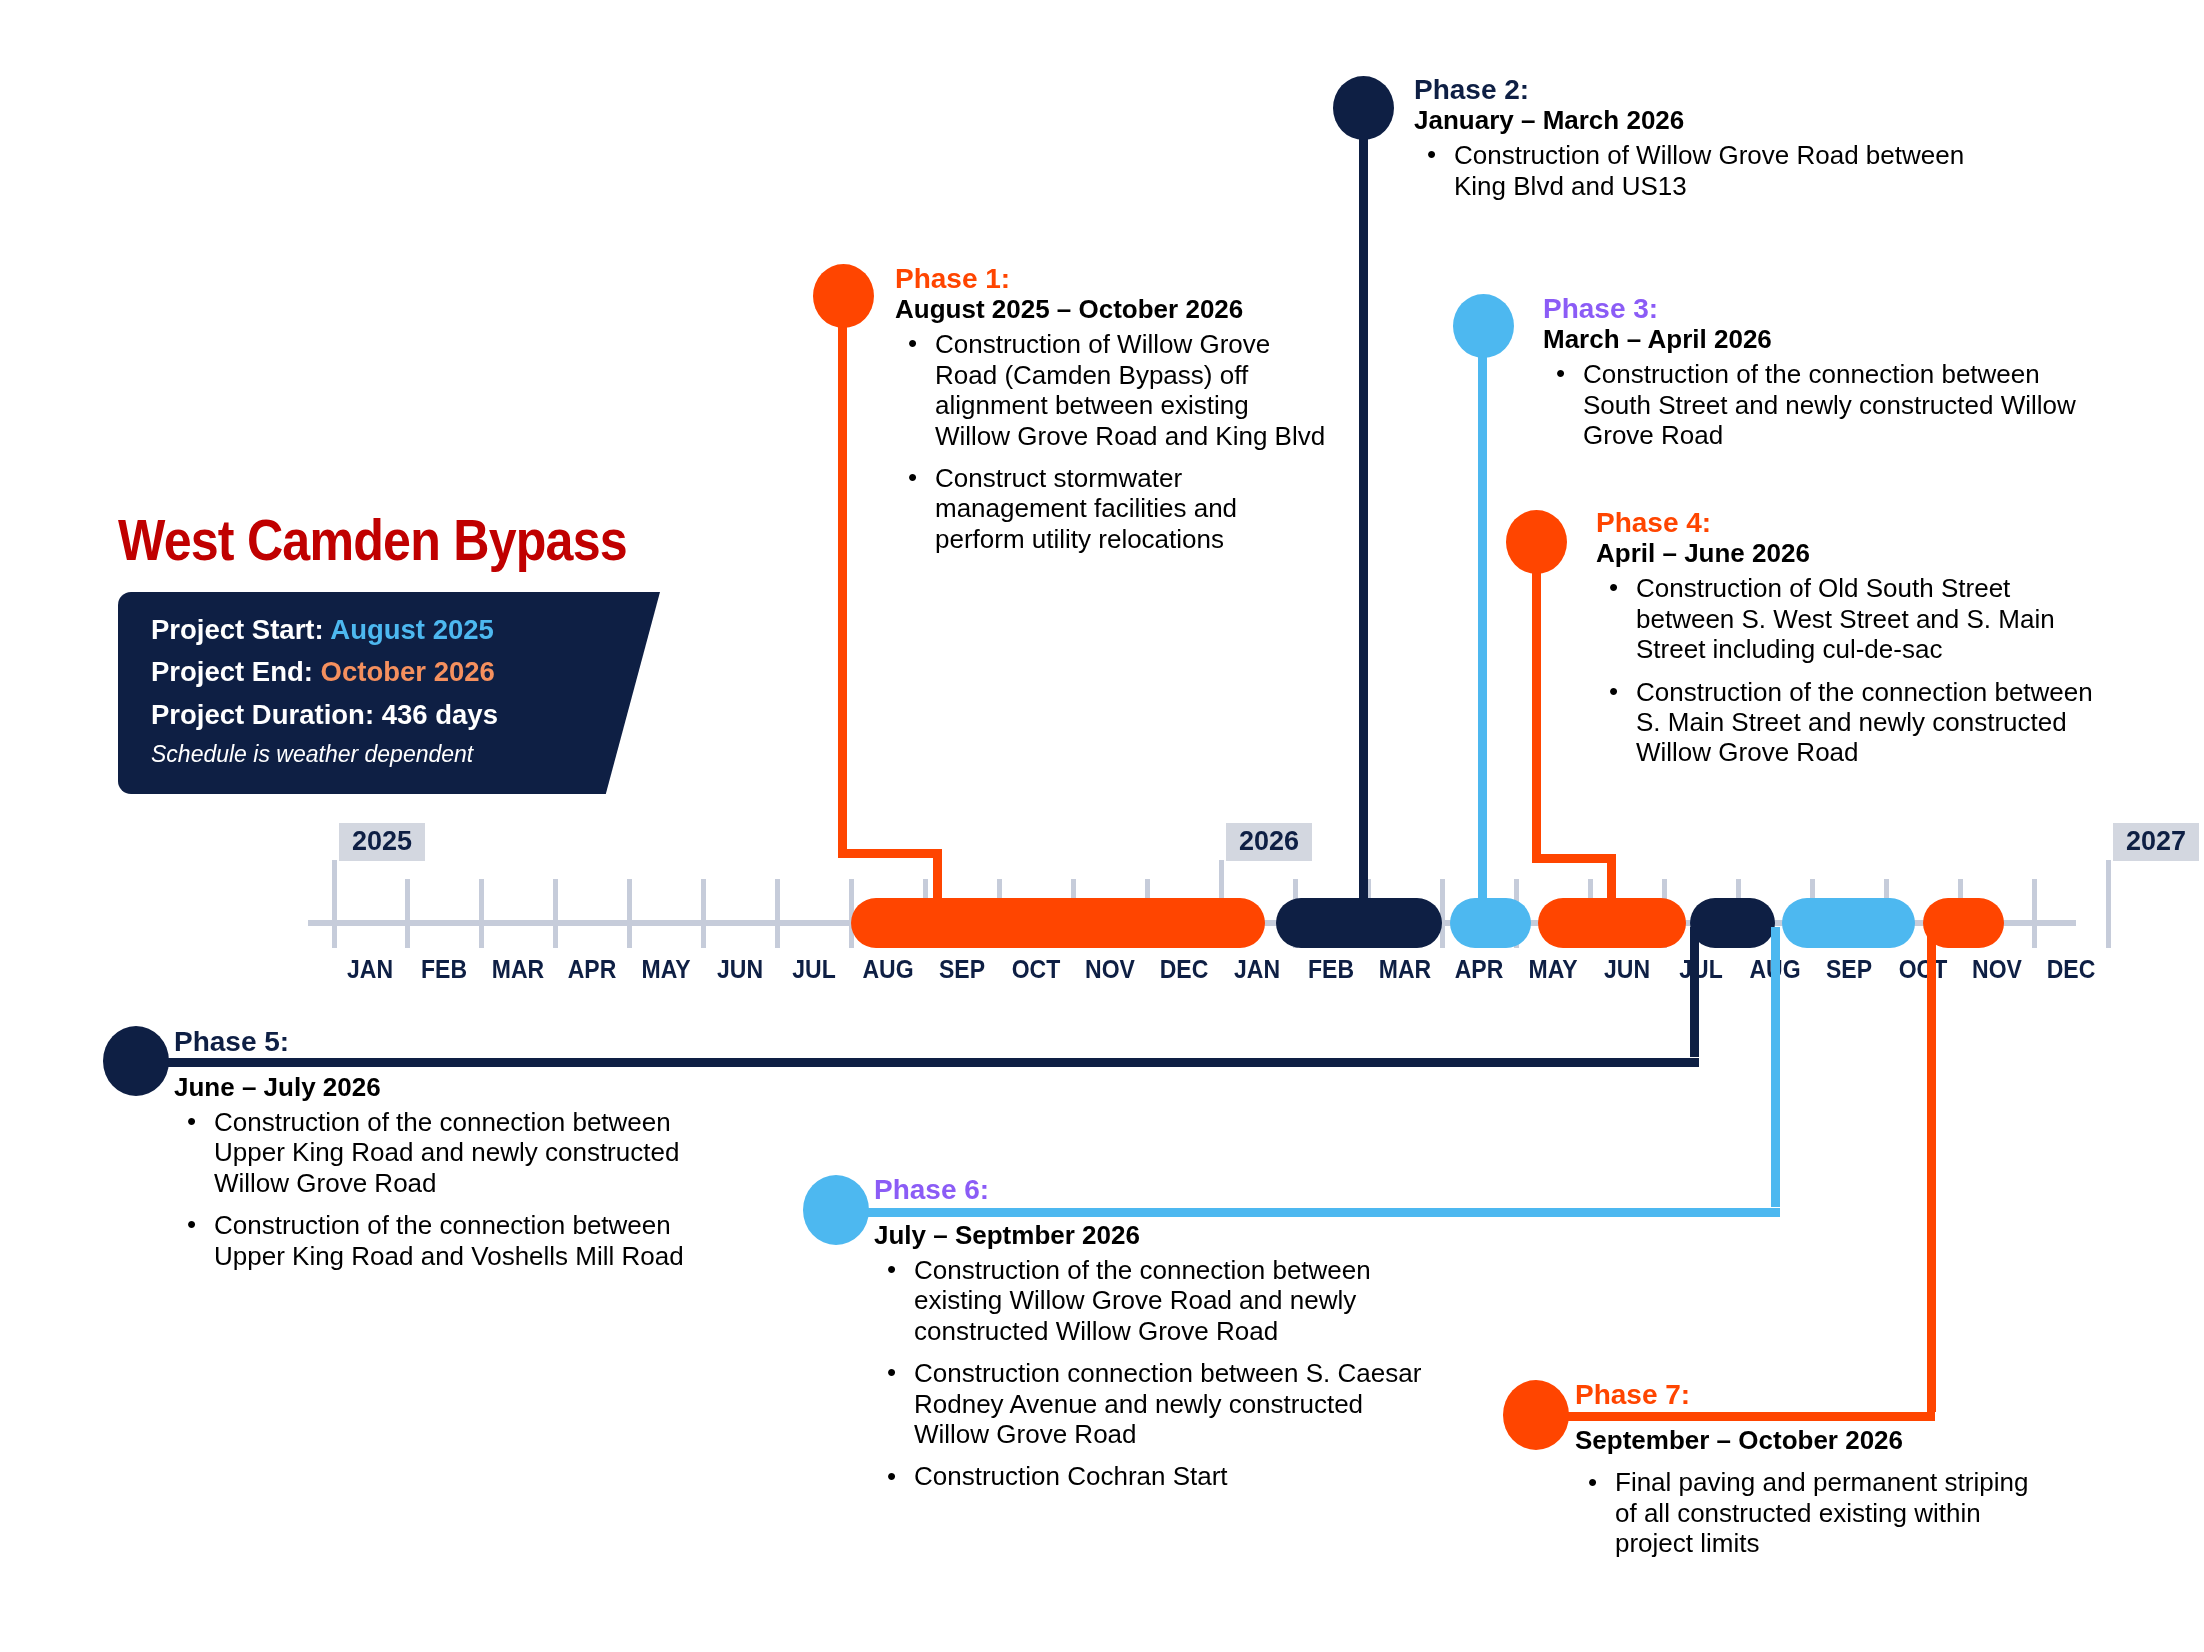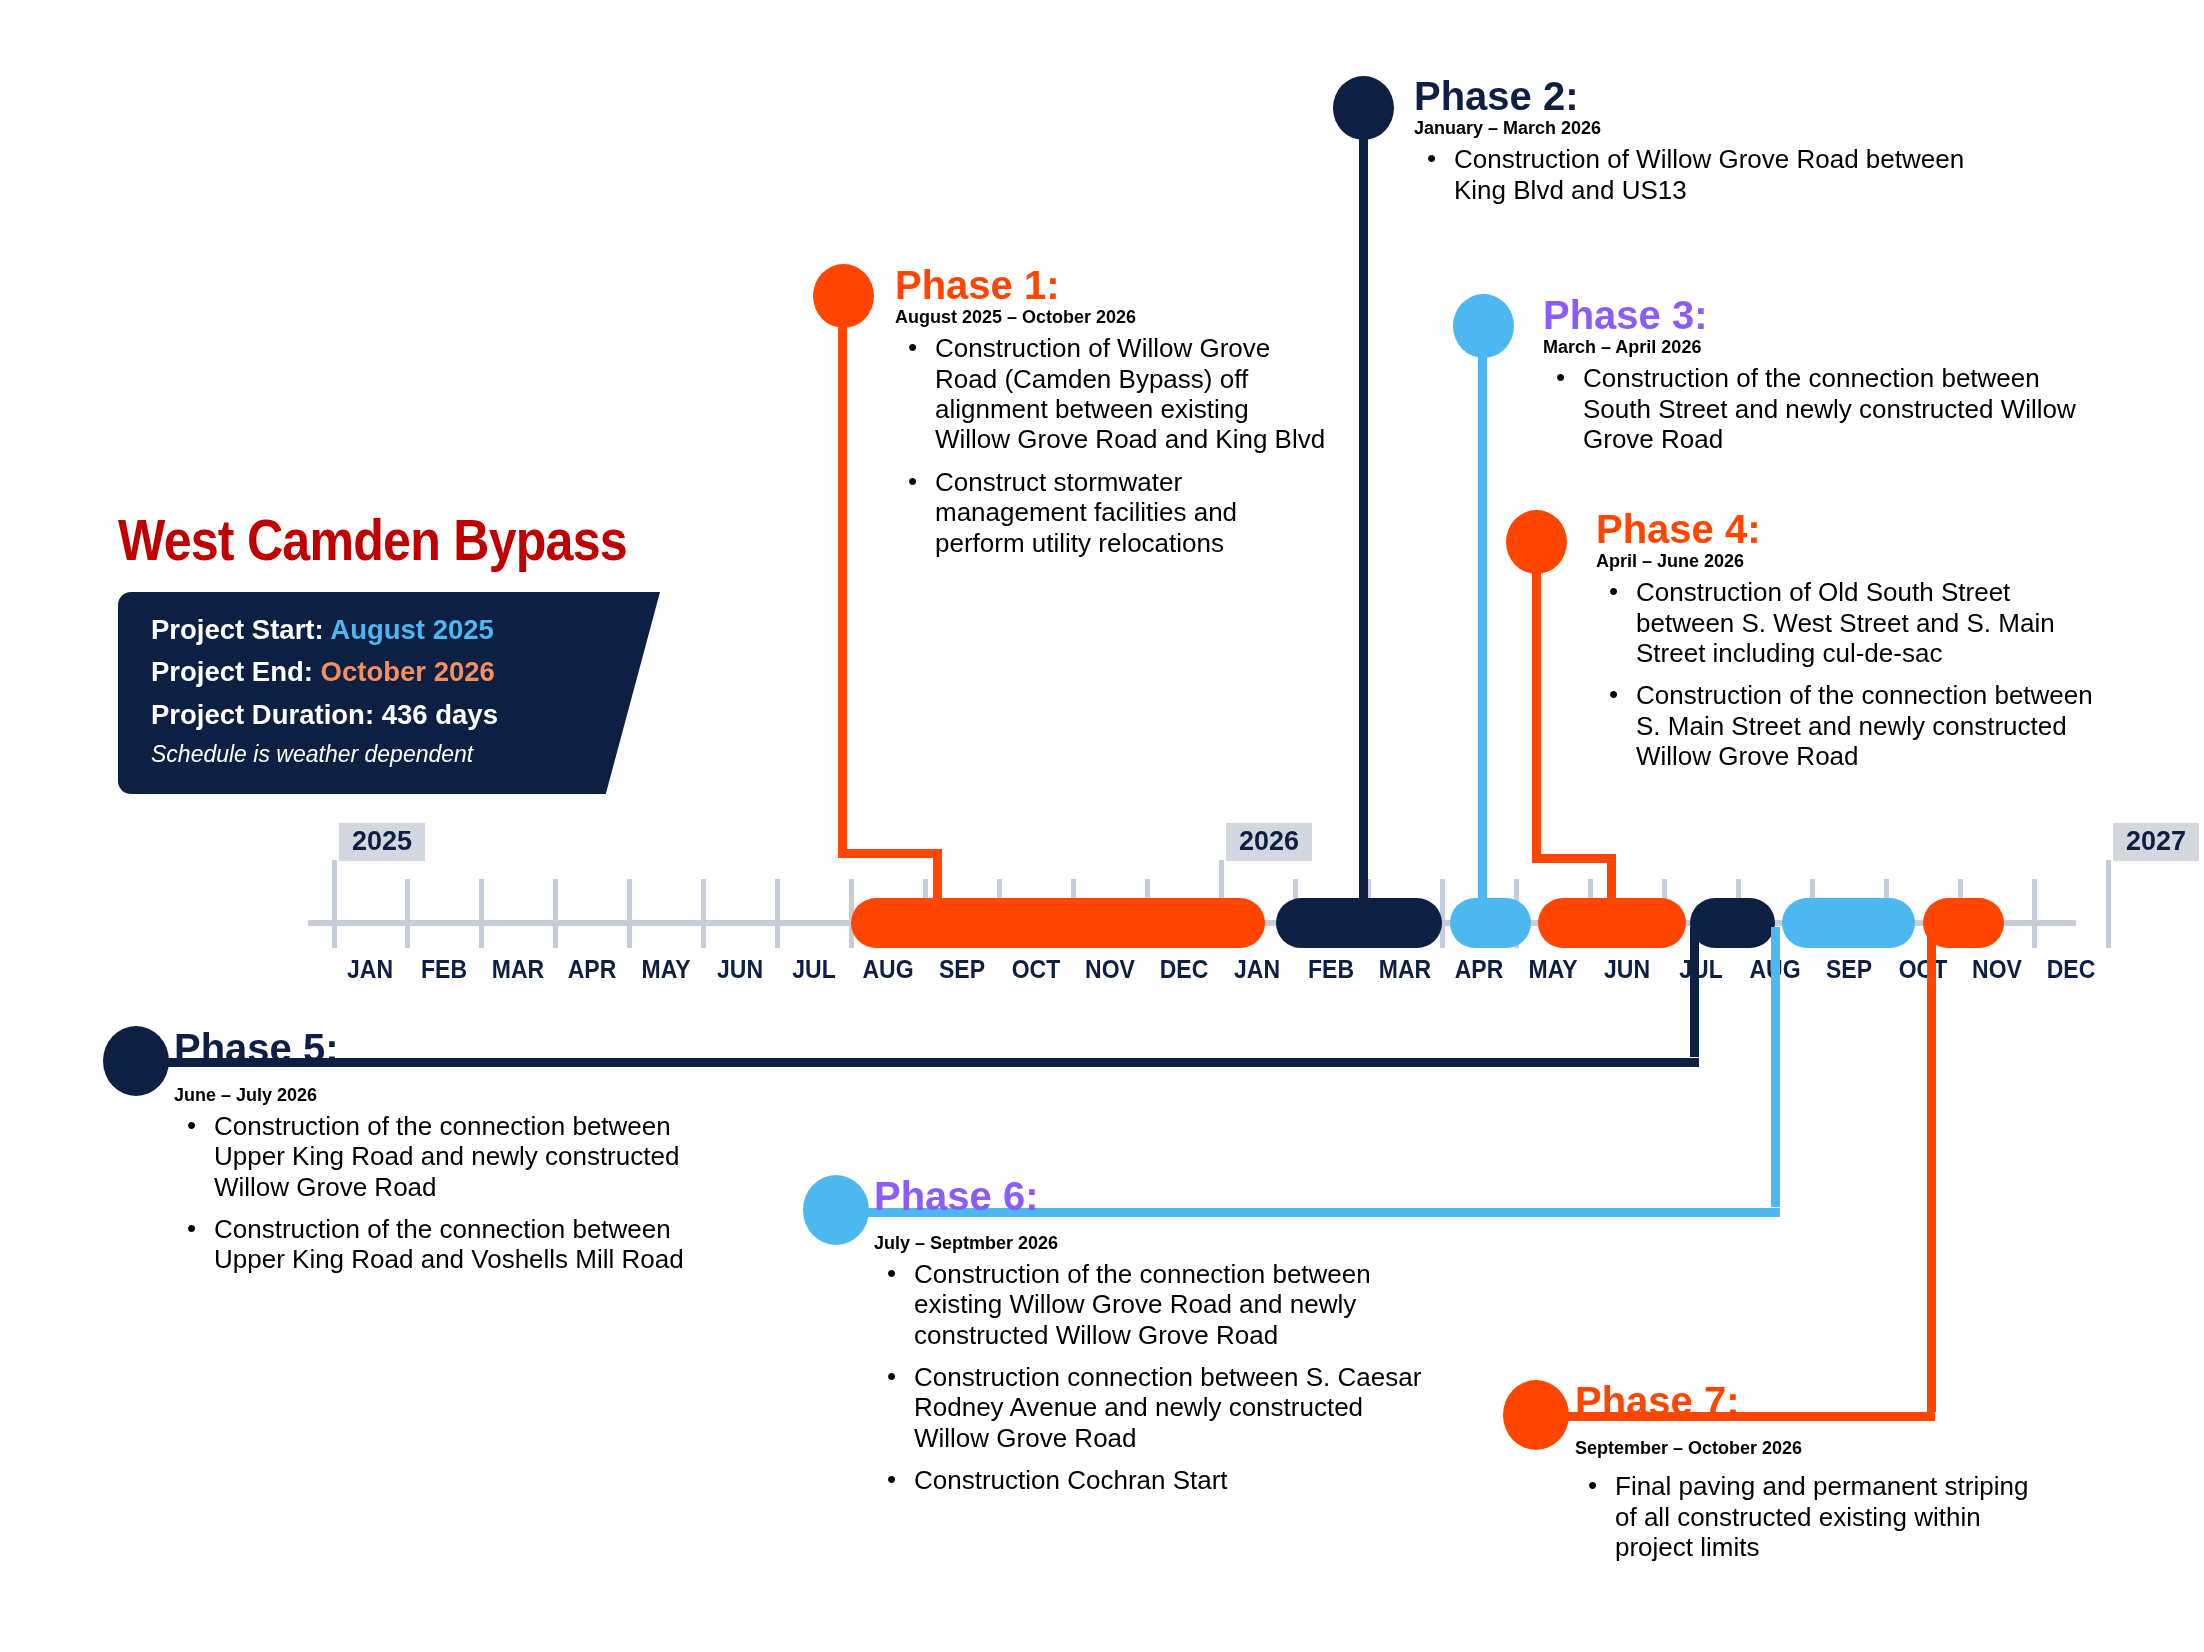--- a/index.html
+++ b/index.html
@@ -61,22 +61,22 @@
   .bar{position:absolute;top:898px;height:50px;border-radius:25px;}
 
   
   .conn-v{position:absolute;width:9.2px;}
   .conn-h{position:absolute;height:9.2px;}
 
   .dot{position:absolute;border-radius:50%;}
 
   
   .phase-block{position:absolute;}
-  .phase-title{font-weight:700;font-size:40px;line-height:1.05;margin:0;}
-  .phase-dates{font-weight:700;font-size:18px;color:#000;margin:1.8px 0 0 0;
+  .phase-title{font-weight:700;font-size:28px;line-height:1.05;margin:0;}
+  .phase-dates{font-weight:700;font-size:26px;color:#000;margin:1.8px 0 0 0;
                line-height:1.1;}
   .phase-list{margin:5.5px 0 0 0;padding:0;list-style:none;}
   .phase-list li{
     position:relative;font-size:26px;line-height:1.17;color:#000;
     padding-left:40px;margin-bottom:12px;
   }
   .phase-list li:last-child{margin-bottom:0;}
   .phase-list li .bullet{
     position:absolute;left:13px;top:-0.9px;font-size:26px;line-height:1.17;
   }

